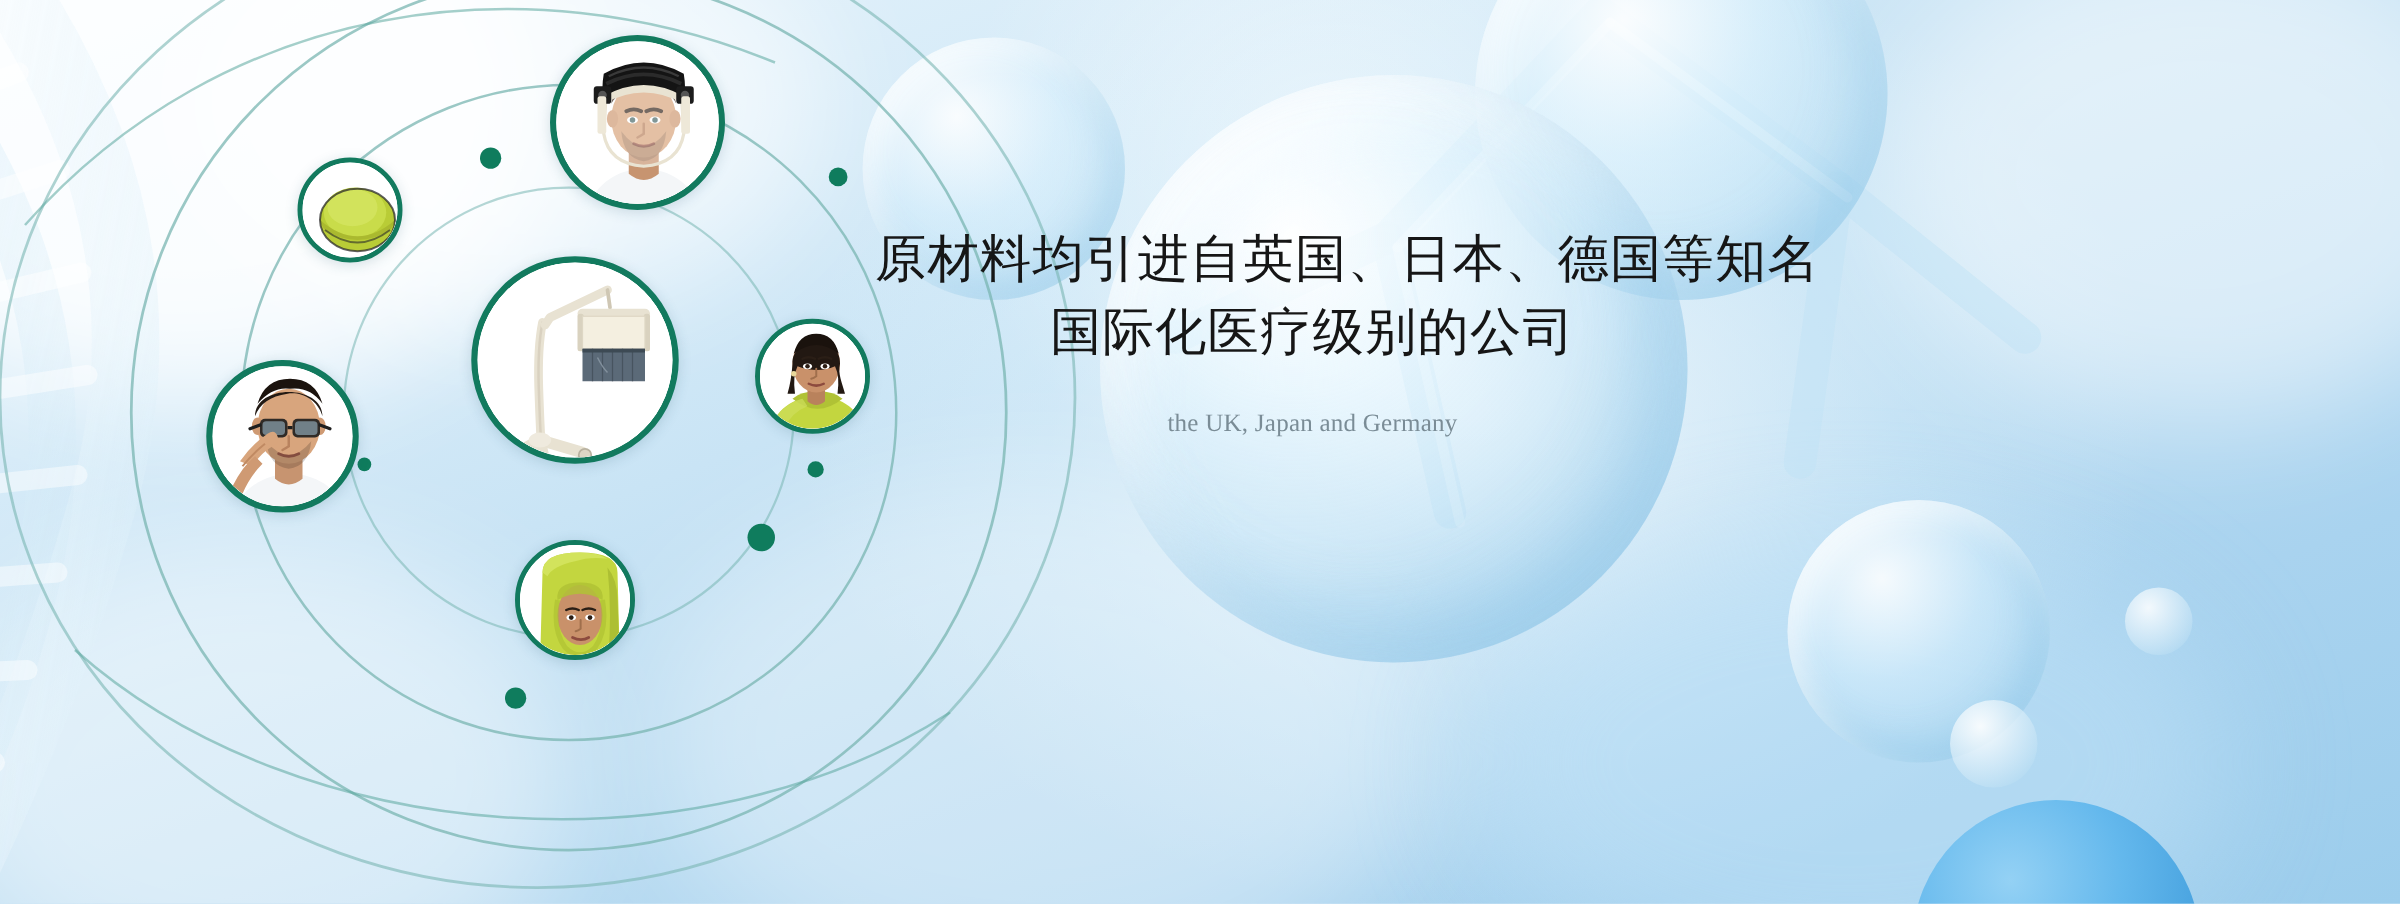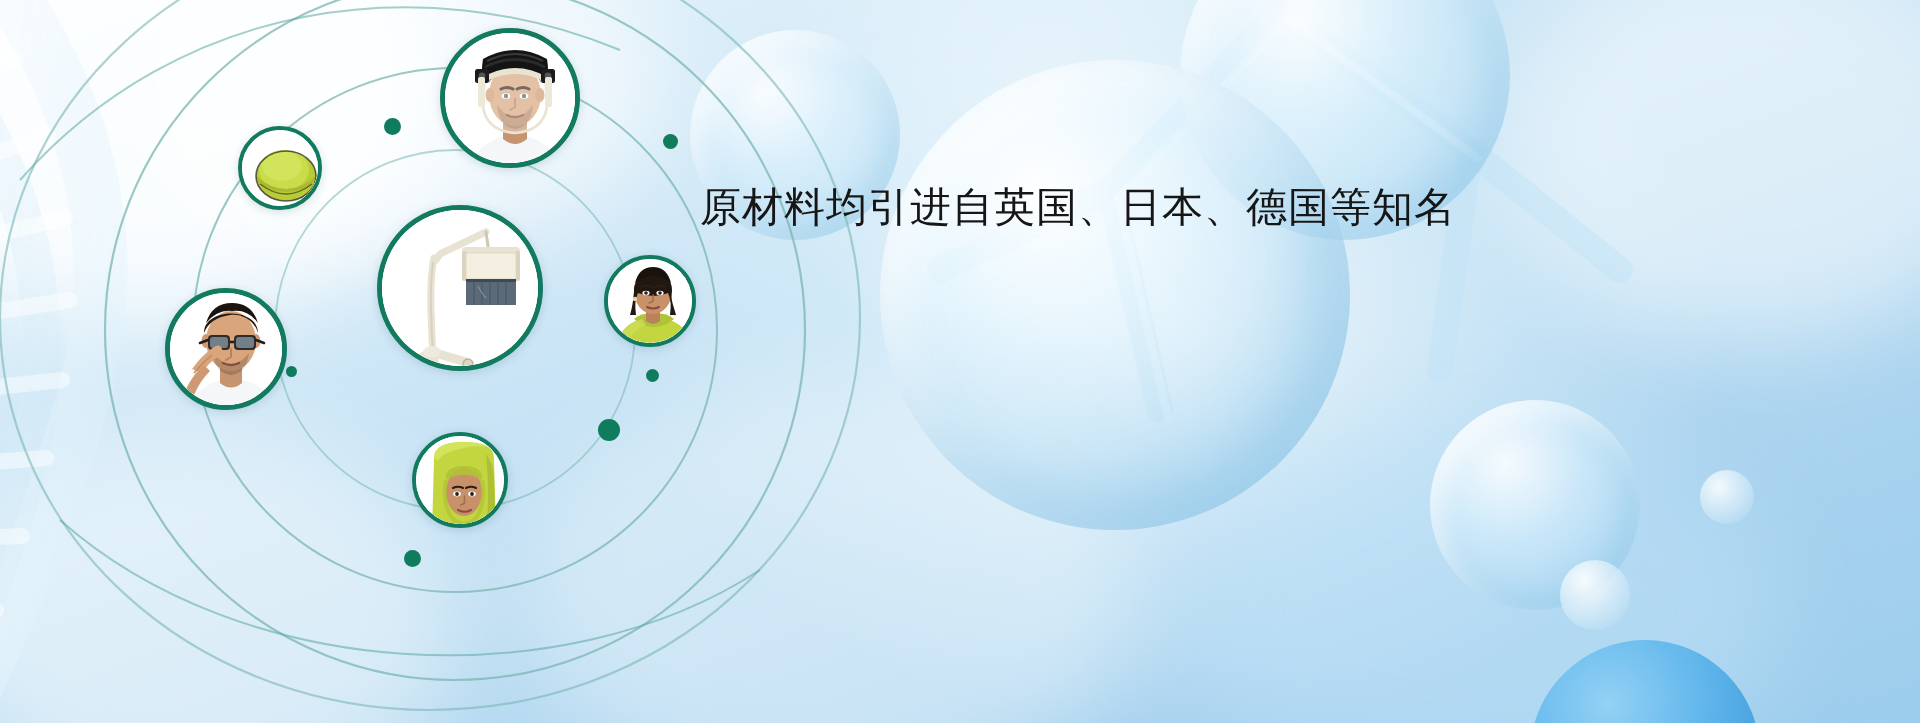--- a/index.html
+++ b/index.html
@@ -398,18 +398,20 @@
 
         <path d="M48.5 60 v7 q-2 1.5 -4 2" stroke="#a06f4c" stroke-width="1.6" fill="none" stroke-linecap="round"></path>
         <path d="M42 74 q7 3.5 13 0" stroke="#8d4b3e" stroke-width="2.2" fill="none" stroke-linecap="round"></path>
       </svg>
     </div>
   </div>
 
   <div class="copy">
     <h1 class="headline" style="color: rgb(22, 22, 22);">
       <span class="l1">原材料均引进自英国、日本、德国等知名</span>
+      <span class="l2">国际化医疗级别的公司</span>
     </h1>
     <p class="sub" style="color: rgb(122, 140, 150);">
+      <span class="s2">the UK, Japan and Germany</span>
     </p>
   </div>
 
 </div>
 
 </body></html>

